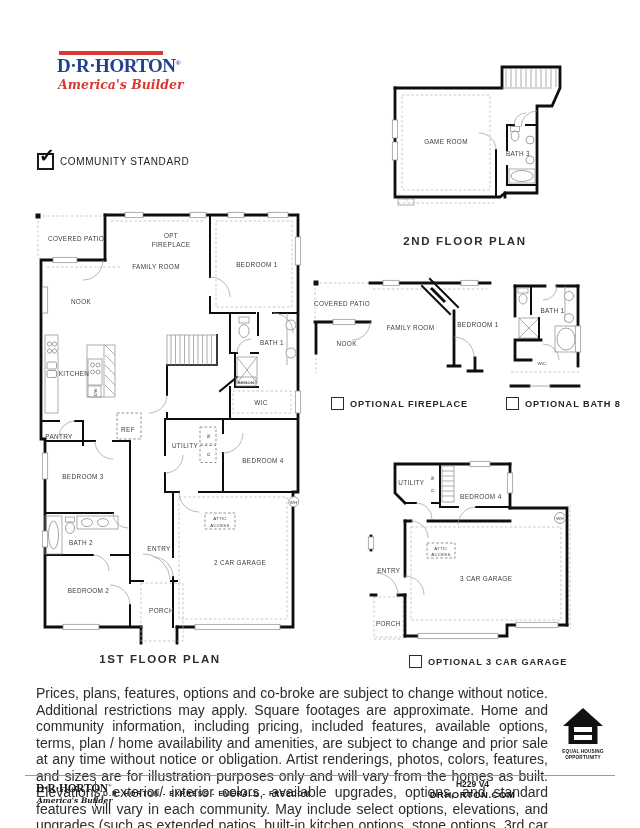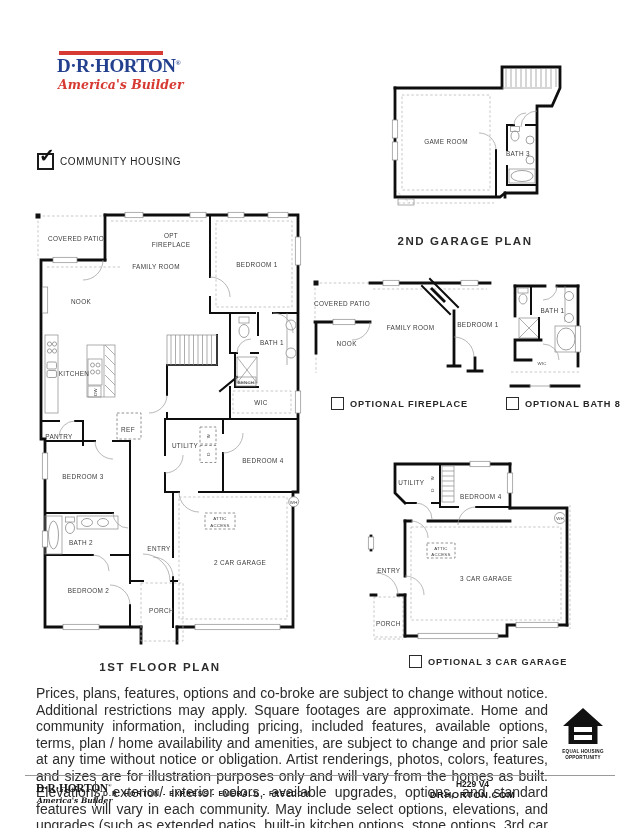--- a/index.html
+++ b/index.html
@@ -56,21 +56,21 @@
 <div id="sheet">
 
   <div class="logo-bar" style="left:59px;top:51px;width:104px;height:4px;"></div>
   <div class="logo-word" style="left:57px;top:55px;font-size:19px;"><span>D·R·HORTON</span><span class="logo-reg">®</span></div>
   <div class="logo-script" style="left:58px;top:77px;font-size:12.5px;width:106px;text-align:center;">America's Builder</div>
 
   <div class="chk-row" style="left:37px;top:153px;">
     <div class="chk-box">
       <div class="chk-mark">✓</div>
     </div>
-    <div class="chk-label">COMMUNITY HOUSING</div>
+    <div class="chk-label">COMMUNITY STANDARD</div>
   </div>
 
   <div class="plan" style="left:25px;top:205px;width:290px;height:455px;">
     <svg width="290" height="455" viewBox="0 0 290 455">
 
       <path class="dsh" d="M13,11 H79 M13,11 V54"></path>
       <path class="dsh" d="M22,62 H96 M86,16 H180"></path>
       <rect class="dsh" x="191" y="16" width="76" height="86"></rect>
       <rect class="dsh" x="208" y="186" width="58" height="22"></rect>
       <rect class="dsh" x="154" y="292" width="108" height="122"></rect>
@@ -190,21 +190,21 @@
     <div class="rl" style="left:58px;top:271px;">BEDROOM 3</div>
     <div class="rl tiny" style="left:268.7px;top:296.7px;">WH</div>
     <div class="rl tiny" style="left:195px;top:313px;">ATTIC</div>
     <div class="rl tiny" style="left:195px;top:319.5px;">ACCESS</div>
     <div class="rl" style="left:56px;top:336.5px;">BATH 2</div>
     <div class="rl" style="left:134px;top:342.5px;">ENTRY</div>
     <div class="rl" style="left:215px;top:357px;">2 CAR GARAGE</div>
     <div class="rl" style="left:63.5px;top:384.5px;">BEDROOM 2</div>
     <div class="rl" style="left:136.5px;top:405px;">PORCH</div>
   </div>
-  <div class="plan-title" style="left:85px;top:653px;width:150px;margin-top:8px;">1ST FLOOR PLAN</div>
+  <div class="plan-title" style="left:85px;top:653px;width:150px;">1ST FLOOR PLAN</div>
 
   <div class="plan" style="left:390px;top:62px;width:185px;height:150px;">
     <svg width="185" height="150" viewBox="0 0 185 150">
       <rect class="dsh" x="12" y="33" width="88" height="95"></rect>
       <path class="dsh" d="M8,141 H104 M5,128 L20,141"></path>
       <path class="w3" d="M5,26 H112 M112,26 V5 H170 V26 L162,44 H147 V131 H115 V135"></path>
       <path class="w3" d="M5,135 H110 L115,131 M5,135 V26"></path>
       <path class="tn" d="M116,6 V25 M121,6 V25 M126,6 V25 M131,6 V25 M136,6 V25 M141,6 V25 M146,6 V25 M151,6 V25 M156,6 V25 M161,6 V25 M166,6 V25 M112,26 H162"></path>
       <path class="w2" d="M117,63 H124 M136,63 H147 M117,63 V88 M117,104 V123 M117,123 H147"></path>
       <path class="w2" d="M106,88 V133"></path>
@@ -217,21 +217,21 @@
       <rect class="win" x="2.3" y="58" width="5.4" height="18"></rect>
       <rect class="win" x="2.3" y="80" width="5.4" height="18"></rect>
       <rect class="tn" x="8" y="137" width="16" height="6"></rect>
       <path class="arc" d="M124,63 A12,12 0 0 1 136,51"></path>
       <path class="arc" d="M147,49 A16,16 0 0 0 131,65"></path>
       <path class="arc" d="M106,88 A17,17 0 0 0 89,71"></path>
     </svg>
     <div class="rl" style="left:56px;top:79px;">GAME ROOM</div>
     <div class="rl" style="left:128px;top:91px;">BATH 3</div>
   </div>
-  <div class="plan-title" style="left:390px;top:235px;width:150px;">2ND GARAGE PLAN</div>
+  <div class="plan-title" style="left:390px;top:235px;width:150px;">2ND FLOOR PLAN</div>
 
   <div class="plan" style="left:313px;top:273px;width:190px;height:130px;">
     <svg width="190" height="130" viewBox="0 0 190 130">
       <path class="dsh" d="M2,10 H57 M2,10 V49 M3,80 V100 M60,16 H174"></path>
       <rect class="blk" x="0.5" y="7.5" width="5" height="5"></rect>
       <path class="w3" d="M57,10 H177"></path>
       <path class="w3" d="M2,49 H57 M3,49 V80"></path>
       <path class="w2" d="M109,13 L137,41 M117,6 L145,34"></path>
       <path class="w3" d="M119,16 L131,28"></path>
       <path class="w3" d="M141,38 V93 M135,93 H147"></path>

